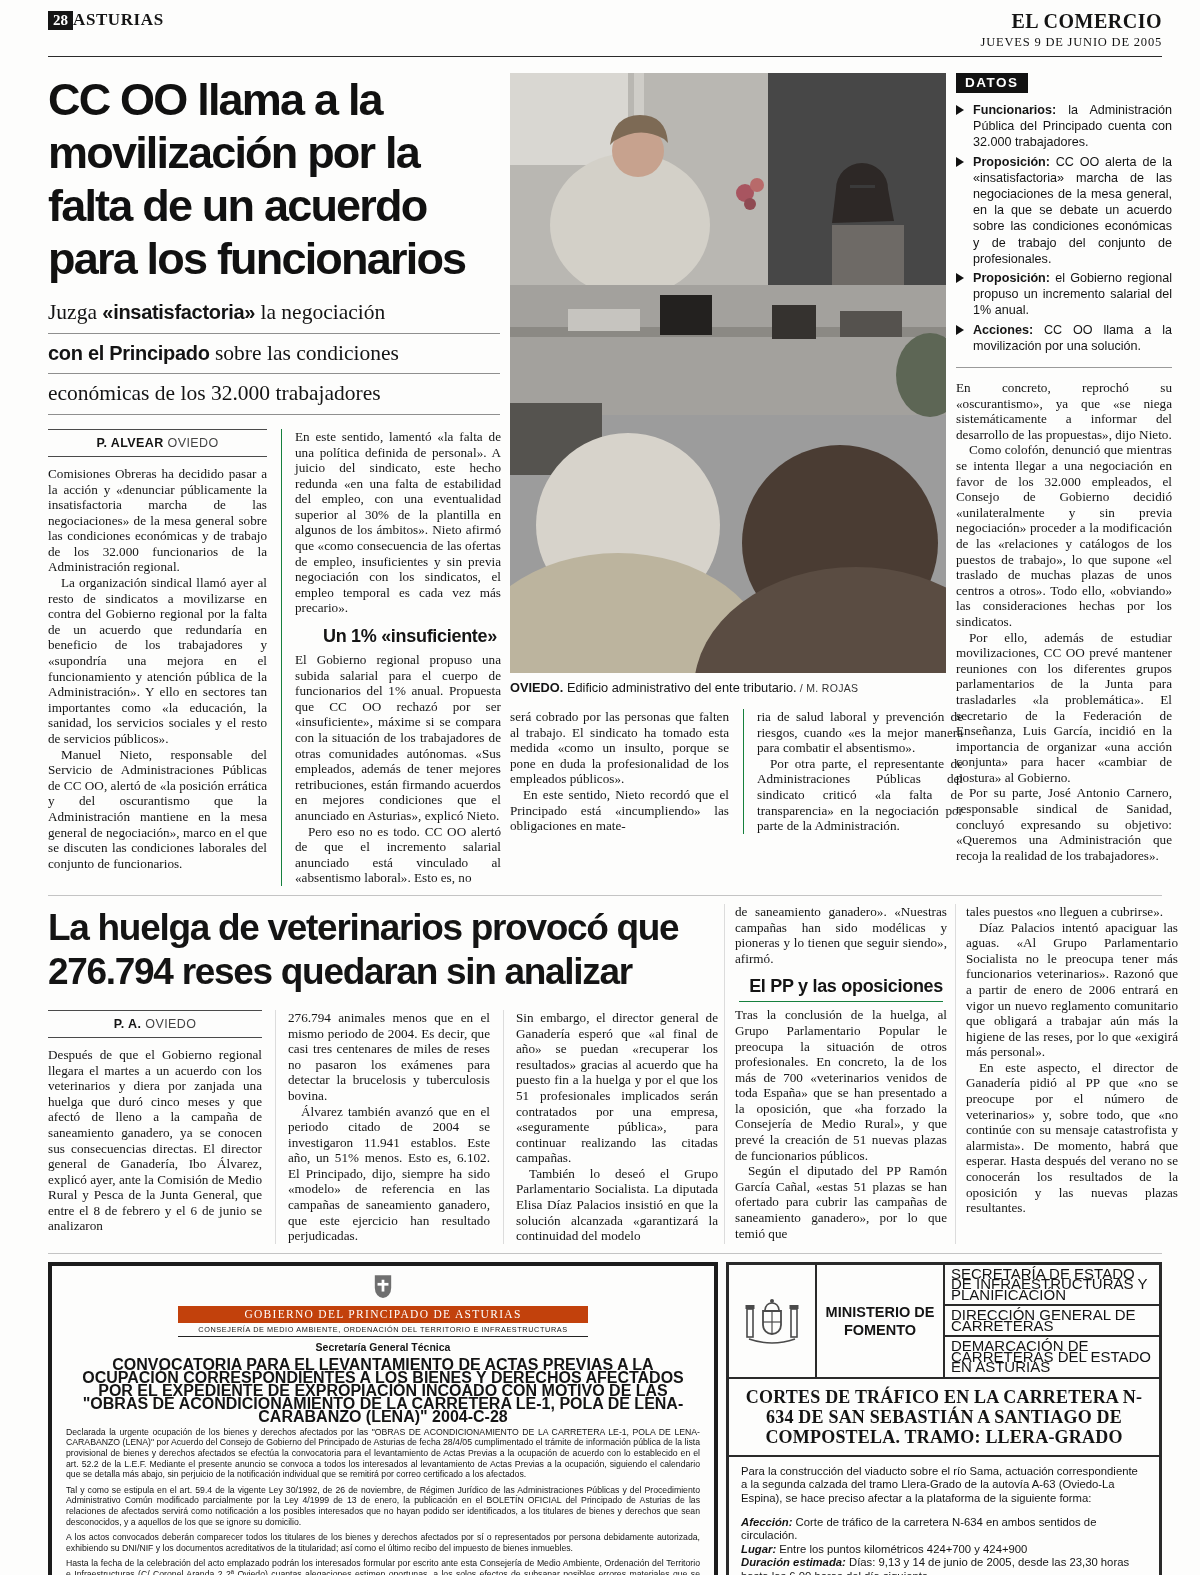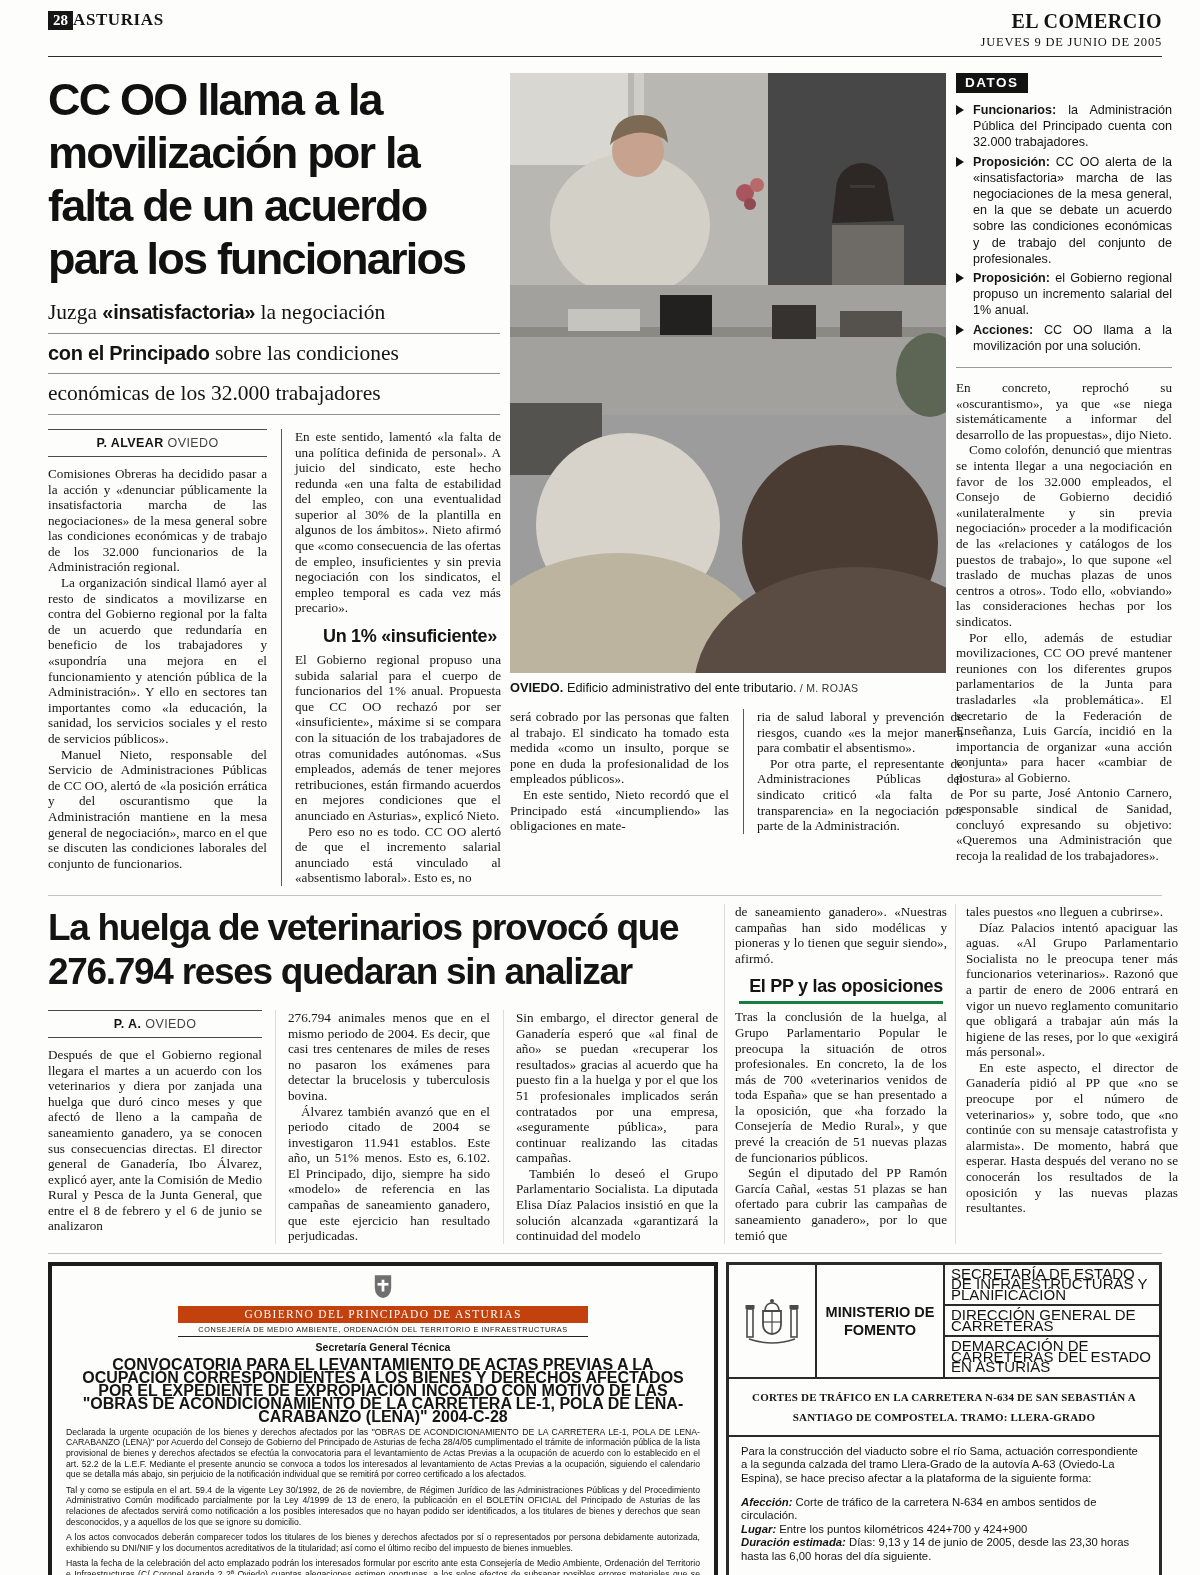--- a/index.html
+++ b/index.html
@@ -15,21 +15,21 @@
   .paper{font-weight:bold;font-size:20px;letter-spacing:.5px;}
   .mdate{font-size:12.5px;letter-spacing:.8px;margin-top:2px;}
 
   
   .textcol .para{margin:0;font-size:13.2px;line-height:15.6px;text-align:justify;hyphens:auto;}
   .textcol .para + .para{text-indent:13px;}
   .byline{border-top:1px solid #4a4a4a;border-bottom:1px solid #4a4a4a;text-align:center;padding:6px 0;margin-bottom:9px;font-family:"Liberation Sans",sans-serif;font-size:12.5px;letter-spacing:.4px;}
   .by-auth{font-weight:bold;}
   .by-place{color:#444;}
   .col-subhead{font-family:Liberation Sans, sans-serif;font-weight:bold;font-size:18px;margin:10px 4px 5px;letter-spacing:-.3px;text-align:right;}
-  .col-subhead.ruled{border-bottom:3px solid #15803d;padding-bottom:4px;}
+  .col-subhead.ruled{border-bottom:1px solid #15803d;padding-bottom:4px;}
   .sep{border:none;border-top:1px solid #c4c4c4;margin:9px 0 8px;}
 
   
   .article1{display:flex;gap:10px;margin-top:16px;}
   .a1-left{width:452px;flex:none;}
   .a1-mid{width:436px;flex:none;}
   .a1-right{width:216px;flex:none;}
   h1.headline1{font-family:"Liberation Sans",sans-serif;font-weight:bold;font-size:45px;line-height:53px;letter-spacing:-1.8px;margin:0 0 16px;color:#111;}
   .subhead .sline{font-size:21.5px;line-height:1.1;border-bottom:1px solid #8f8f8f;padding-bottom:8px;margin-bottom:8px;}
   .subhead .sb{font-family:"Liberation Sans",sans-serif;font-weight:bold;font-size:20px;letter-spacing:-.3px;}
@@ -71,21 +71,21 @@
   .ad-l-foot{display:flex;justify-content:space-between;align-items:flex-end;margin-top:2px;}
   .cal div{font-size:8.8px;line-height:12px;}
 
   .ad-right{box-sizing:border-box;width:436px;flex:none;border:3px solid #2a2a2a;font-family:"Liberation Sans",sans-serif;display:flex;flex-direction:column;}
   .ad-r-head{display:flex;border-bottom:2px solid #2a2a2a;}
   .ad-r-crest{width:86px;flex:none;border-right:2px solid #2a2a2a;display:flex;align-items:center;justify-content:center;padding:4px 0;}
   .ad-r-min{width:118px;flex:none;border-right:2px solid #2a2a2a;display:flex;align-items:center;justify-content:center;text-align:center;font-weight:bold;font-size:14.5px;line-height:18px;padding:4px;}
   .ad-r-orgs{flex:1;display:flex;flex-direction:column;}
   .ad-r-org{font-weight:normal;font-size:15px;line-height:10.5px;padding:4px 6px;border-bottom:2px solid #2a2a2a;display:flex;align-items:center;}
   .ad-r-org:last-child{border-bottom:none;}
-  .ad-r-title{font-family:"Liberation Serif",serif;font-weight:bold;font-size:11px;line-height:20px;text-align:center;padding:8px 12px;border-bottom:2px solid #2a2a2a;letter-spacing:.2px;}
+  .ad-r-title{font-family:"Liberation Serif",serif;font-weight:bold;font-size:18px;line-height:20px;text-align:center;padding:8px 12px;border-bottom:2px solid #2a2a2a;letter-spacing:.2px;}
   .ad-r-body{padding:8px 12px 4px;font-size:11.3px;line-height:13.6px;flex:1;}
   .ad-r-body p{margin:0 0 10px;}
   .ad-r-body .lbl{font-weight:bold;font-style:italic;}
   .ad-r-body .tight{margin:0;}
 </style>
 </head>
 <body>
 
 <div class="page">
 

